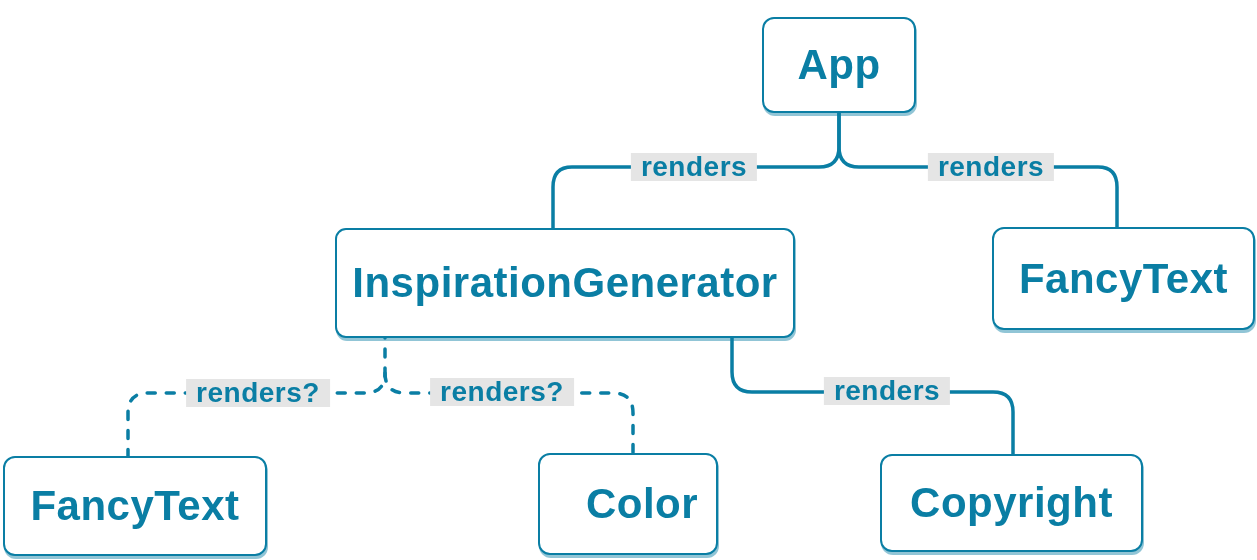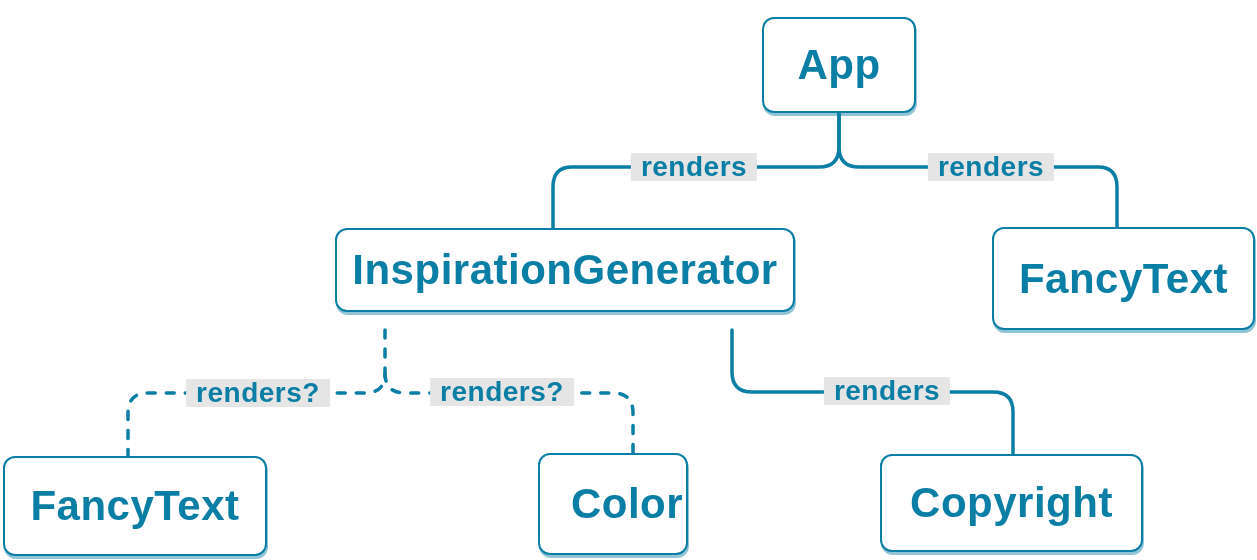--- a/index.html
+++ b/index.html
@@ -68,27 +68,27 @@
   <svg class="edges-svg" viewBox="0 0 1257 560">
     <path class="edge" d="M 839 99 L 839 147 Q 839 167 819 167 L 572 167 Q 553 167 553 187 L 553 228"></path>
     <path class="edge" d="M 839 99 L 839 147 Q 839 167 859 167 L 1098 167 Q 1117 167 1117 187 L 1117 227"></path>
     <path class="edge dashed" d="M 385 330 L 385 373 Q 385 393 365 393 L 148 393 Q 128 393 128 413 L 128 456"></path>
     <path class="edge dashed" d="M 385 373 Q 385 393 405 393 L 613 393 Q 633 393 633 413 L 633 453"></path>
     <path class="edge" d="M 732 330 L 732 372 Q 732 392 752 392 L 993 392 Q 1013 392 1013 412 L 1013 454"></path>
   </svg>
 
   <div class="node" style="left:762px; top:3px; width:154px; height:96px;margin-top:14px;">App</div>
 
-  <div class="node" style="left:335px; top:228px; width:460px; height:84px;">InspirationGenerator</div>
+  <div class="node" style="left:335px; top:228px; width:460px; height:110px;border-radius:11px;">InspirationGenerator</div>
 
   <div class="node" style="left:992px; top:227px; width:263px; height:103px;">FancyText</div>
 
   <div class="node" style="left:3px; top:456px; width:264px; height:100px;">FancyText</div>
 
-  <div class="node" style="left:538px; top:453px; width:150px; height:102px;padding-left:28px;">Color</div>
+  <div class="node" style="left:538px; top:453px; width:180px; height:102px;padding-left:28px;">Color</div>
 
   <div class="node" style="left:880px; top:454px; width:263px; height:98px;text-align:center;">Copyright</div>
 
   <div class="edge-label" style="left:694px; top:167px;">renders</div>
 
   <div class="edge-label" style="left:991px; top:167px;">renders</div>
 
   <div class="edge-label" style="left:258px; top:393px;">renders?</div>
 
   <div class="edge-label" style="left:502px; top:392px;">renders?</div>

